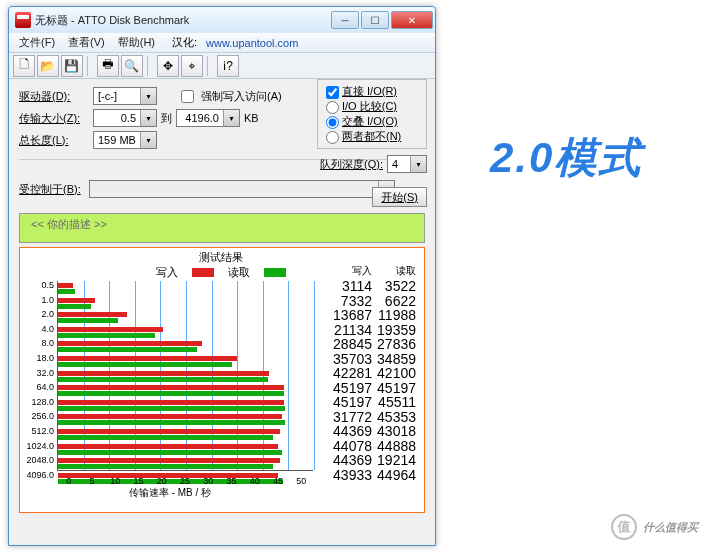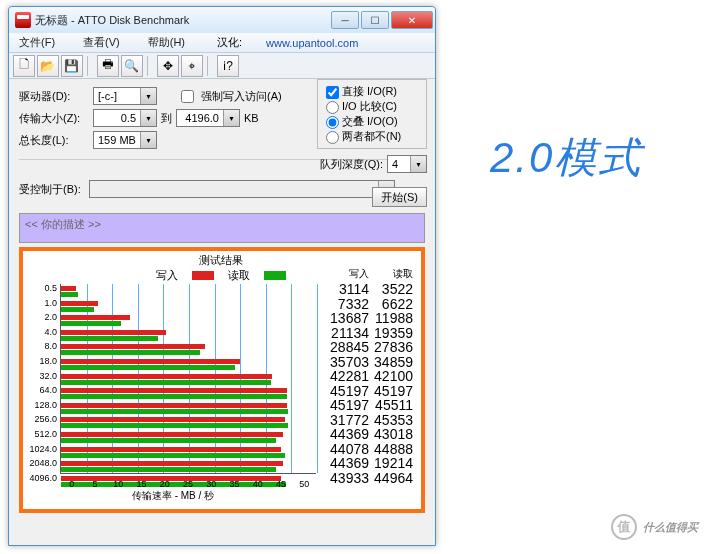--- a/index.html
+++ b/index.html
@@ -5,36 +5,36 @@
 *{box-sizing:border-box;margin:0;padding:0;font-family:"Microsoft YaHei",SimSun,Tahoma,sans-serif;font-size:11px}
 body{background:#fff;width:710px;height:554px;position:relative}
 .win{position:absolute;left:8px;top:6px;width:428px;height:540px;border:1px solid #4b91d0;border-radius:4px 4px 0 0;background:#f0f0f0;box-shadow:0 0 6px rgba(0,0,0,.3)}
 .titlebar{height:26px;background:linear-gradient(#f4f9fe,#d5e8f9);border-radius:4px 4px 0 0;display:flex;align-items:center;padding:0 2px 0 6px;gap:4px}
 .appicon{width:16px;height:16px;background:linear-gradient(#f55,#a00);border-radius:2px;position:relative}
 .appicon:after{content:"";position:absolute;top:3px;left:2px;width:12px;height:4px;background:#fff;border-radius:1px}
 .title{flex:1;color:#222}
 .winbtns{display:flex;gap:0}
 .winbtn{width:28px;height:18px;border:1px solid #7ba6cc;background:linear-gradient(#eaf3fb,#c9def3);border-radius:2px;margin-left:2px;display:flex;align-items:center;justify-content:center;font-size:10px;color:#333}
 .winbtn.close{background:linear-gradient(#f08080,#d03020);color:#fff;width:42px}
-.menubar{height:20px;background:linear-gradient(#f8fbfe,#e6eef8);border-bottom:1px solid #c0cfe0;display:flex;align-items:center;padding:0 4px;gap:16px}
+.menubar{height:20px;background:linear-gradient(#f8fbfe,#e6eef8);border-bottom:1px solid #c0cfe0;display:flex;align-items:center;padding:0 4px;gap:1px}
 .menu{padding:2px 6px;color:#222}
 .menulink{color:#1a4db3;margin-left:8px}
 .toolbar{height:26px;background:#eef1f6;border-bottom:1px solid #bcc;display:flex;align-items:center;padding:0 4px;gap:2px}
 .tbtn{width:22px;height:22px;border:1px solid #aab;background:linear-gradient(#fff,#e8e8e8);display:flex;align-items:center;justify-content:center;font-size:12px}
 .tsep{width:6px;height:20px;border-left:1px solid #bbb;margin:0 2px}
 .pane{padding:6px 10px}
 .row{display:flex;align-items:center;height:22px;gap:4px}
 .lbl{width:70px}
 .combo{height:18px;border:1px solid #7a7a7a;background:#fff;display:flex;align-items:center;padding:0 2px 0 4px;position:relative}
 .combo .dd{position:absolute;right:0;top:0;width:16px;height:16px;border-left:1px solid #9a9a9a;background:linear-gradient(#eee,#ccc);display:flex;align-items:center;justify-content:center;font-size:8px}
 input[type=checkbox],input[type=radio]{margin-right:3px;vertical-align:middle}
 .grpbox{position:absolute;border:1px solid #bbb;padding:4px 8px}
 .startbtn{height:20px;border:1px solid #888;background:linear-gradient(#fff,#ddd);padding:0 8px;display:flex;align-items:center}
-.desc{margin:4px 10px;height:30px;border:1px solid #999;background:#c4b5fd;padding:3px 5px;color:#666}
-.results{margin:2px 10px 0;border:4px solid #f97316;background:#fff;padding:2px 4px 2px 2px;height:266px;position:relative}
+.desc{margin:4px 10px;height:30px;border:1px solid #999;background:#bef264;padding:3px 11px;color:#666}
+.results{margin:2px 10px 0;border:1px solid #f97316;background:#fff;padding:2px 4px 2px 2px;height:266px;position:relative}
 .rtitle{text-align:center;font-size:11px}
 .legend{display:flex;justify-content:center;gap:14px;height:14px;align-items:center}
 .sw{display:inline-block;width:22px;height:9px}
 .sw.r{background:#d22}
 .sw.g{background:#1a1}
 .chartwrap{position:absolute;left:2px;top:30px;width:296px;height:210px}
 .ylabs{position:absolute;left:0;top:0;width:34px}
 .ylabs div{height:14.6px;text-align:right;font-size:9px;line-height:14.6px;padding-right:2px}
 .plot{position:absolute;left:35px;top:3px;width:256px;height:190px;border-left:1px solid #555;border-bottom:1px solid #555}
 .grid{position:absolute;top:0;bottom:0;border-left:1px solid #39f;opacity:.8}
@@ -44,24 +44,24 @@
 .bar.r{background:#1a1;top:8px}
 .xlabs{position:absolute;left:35px;bottom:0;width:256px;display:flex;height:12px}
 .xlabs div{flex:1;text-align:center;font-size:9px}
 .xtitle{position:absolute;bottom:-12px;left:0;width:100%;text-align:center;font-size:10px}
 .datacol{position:absolute;right:4px;top:16px;width:88px}
 .dhead{display:flex}
 .dhead div{flex:1;text-align:right;font-size:10px;padding-right:4px}
 .drow{display:flex;height:14.5px}
 .drow div{flex:1;text-align:right;font-size:14px;padding-right:4px}
 .status{position:absolute;bottom:0;left:0;right:0;height:18px;background:#eef1f6;border-top:1px solid #bbb;padding:2px 6px;font-size:10px}
-.modelabel{position:absolute;left:490px;top:130px;font-size:42px;font-weight:normal;color:#2a7de1;font-style:italic;letter-spacing:2px}
+.modelabel{position:absolute;left:490px;top:130px;font-size:42px;font-weight:bold;color:#2a7de1;font-style:italic;letter-spacing:2px}
 .watermark{position:absolute;right:12px;bottom:14px;display:flex;align-items:center;gap:6px;color:#999;font-size:15px;font-weight:bold;font-style:italic}
 .wmcirc{width:26px;height:26px;border:2px solid #bbb;border-radius:50%;display:flex;align-items:center;justify-content:center;color:#bbb;font-size:13px;font-style:normal}
-.u{}
+.u{text-decoration:underline}
 </style>
 </head>
 <body>
 
 <div class="win">
   <div class="titlebar">
     <div class="appicon"></div>
     <div class="title">无标题 - ATTO Disk Benchmark</div>
     <div class="winbtns">
       <div class="winbtn">─</div>

